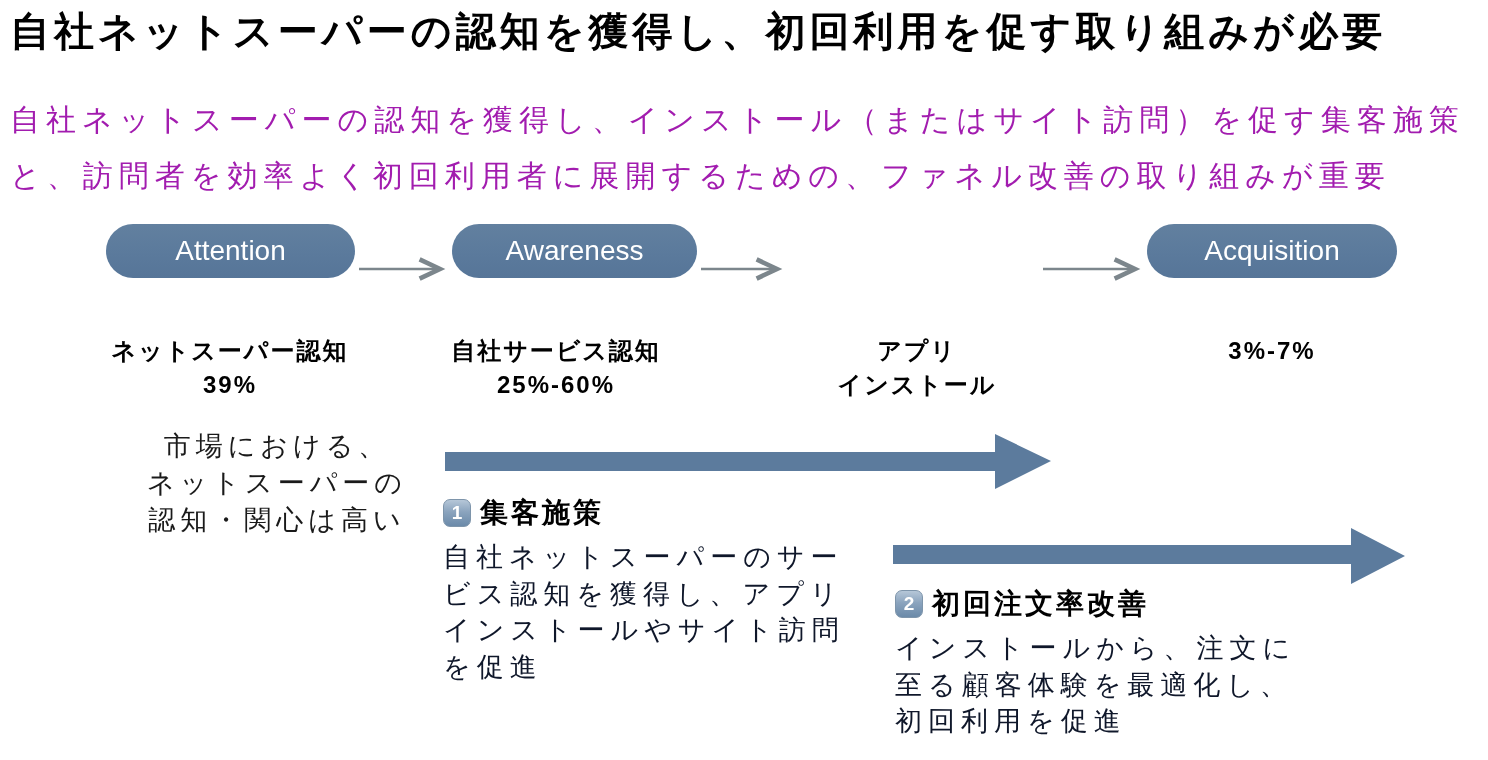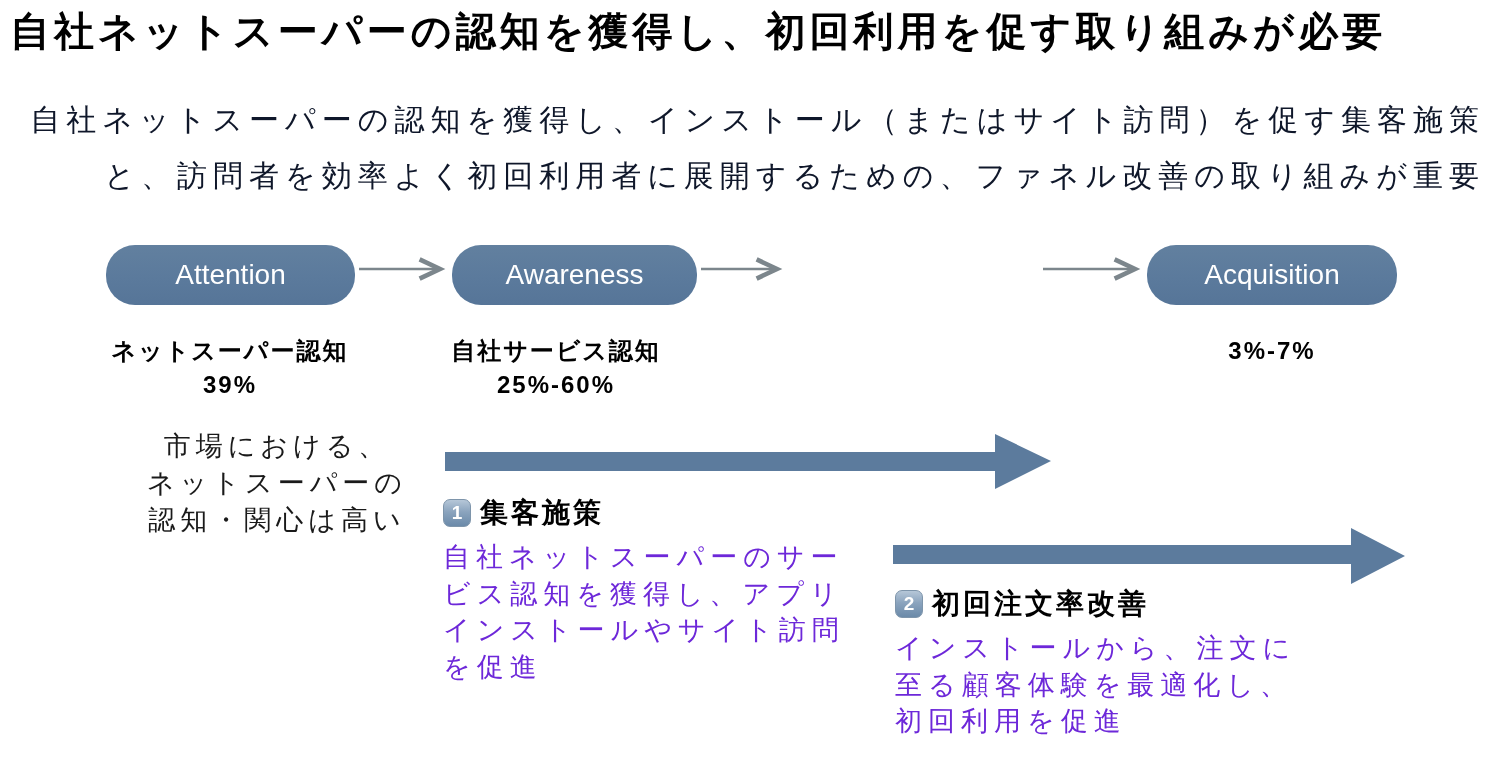--- a/index.html
+++ b/index.html
@@ -19,26 +19,26 @@
   .abs { position: absolute; }
 
   .title {
     left: 10px; top: 4px; width: 1470px;
     font-size: 40px; font-weight: bold; letter-spacing: 4px;
     color: #000000; white-space: nowrap;
   }
   .subtitle {
     left: 10px; top: 92px; width: 1475px;
     font-size: 30px; font-weight: 400; letter-spacing: 6px;
-    line-height: 56px; color: #0f172a; text-align: right;
+    line-height: 56px; color: #a21caf;
   }
   .subtitle .line { white-space: nowrap; }
 
   .pill {
-    position: absolute; top: 245px; height: 60px;
+    position: absolute; top: 224px; height: 54px;
     background: linear-gradient(180deg, #62809f 0%, #5b7a9c 55%, #567598 100%);
     border-radius: 29px;
     display: flex; align-items: center; justify-content: center;
     color: #ffffff; font-size: 28px; font-weight: 400;
   }
   .pill-1 { left: 106px; width: 249px; }
   .pill-2 { left: 452px; width: 245px; }
   .pill-3 { left: 789px; width: 250px; }
   .pill-4 { left: 1147px; width: 250px; }
 
@@ -75,21 +75,21 @@
     display: flex; align-items: center; justify-content: center;
     color: #ffffff; font-size: 19px; font-weight: bold;
   }
   .step-heading {
     font-size: 28px; font-weight: bold; letter-spacing: 3px;
     color: #000000; white-space: nowrap; font-family: Liberation Mono, monospace;
   }
   .step-body {
     margin-top: 7px;
     font-size: 27px; letter-spacing: 6px; line-height: 36.5px;
-    color: #6d28d9;
+    color: #0f172a;
   }
   .step-body .line { white-space: nowrap; }
 </style>
 </head>
 <body>
 
 <div class="slide">
 
   <div class="abs title">自社ネットスーパーの認知を獲得し、初回利用を促す取り組みが必要</div>
 
@@ -108,20 +108,24 @@
     <span>Acquisition</span>
   </div>
 
   <div class="stat stat-1">
     <div>ネットスーパー認知</div>
     <div>39%</div>
   </div>
   <div class="stat stat-2">
     <div>自社サービス認知</div>
     <div>25%-60%</div>
+  </div>
+  <div class="stat stat-3">
+    <div>アプリ</div>
+    <div>インストール</div>
   </div>
   <div class="stat stat-4">
     <div>3%-7%</div>
   </div>
 
   <div class="abs note">
     <div class="line">市場における、</div>
     <div class="line">ネットスーパーの</div>
     <div class="line">認知・関心は高い</div>
   </div>

